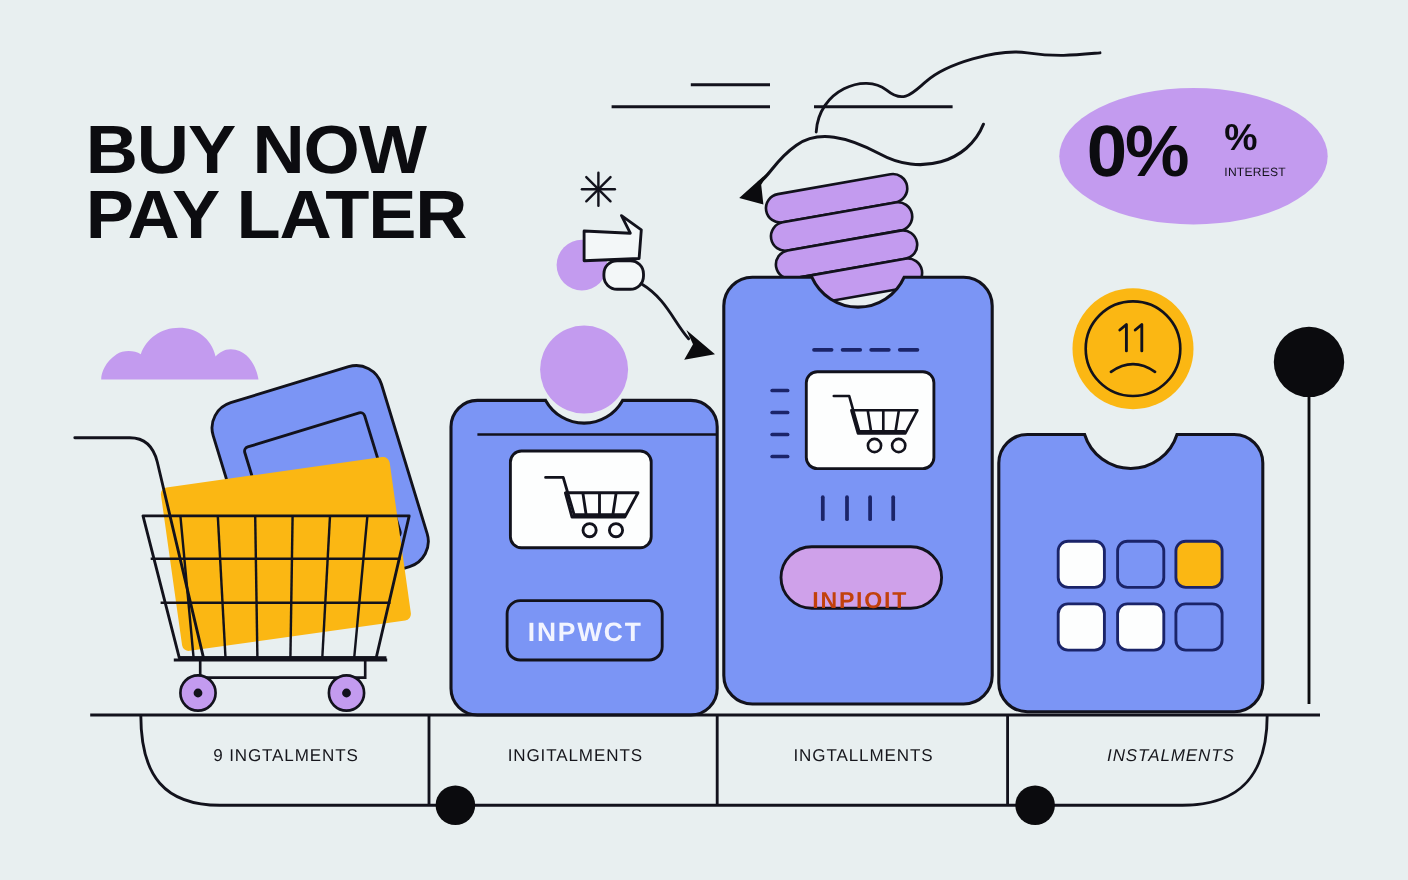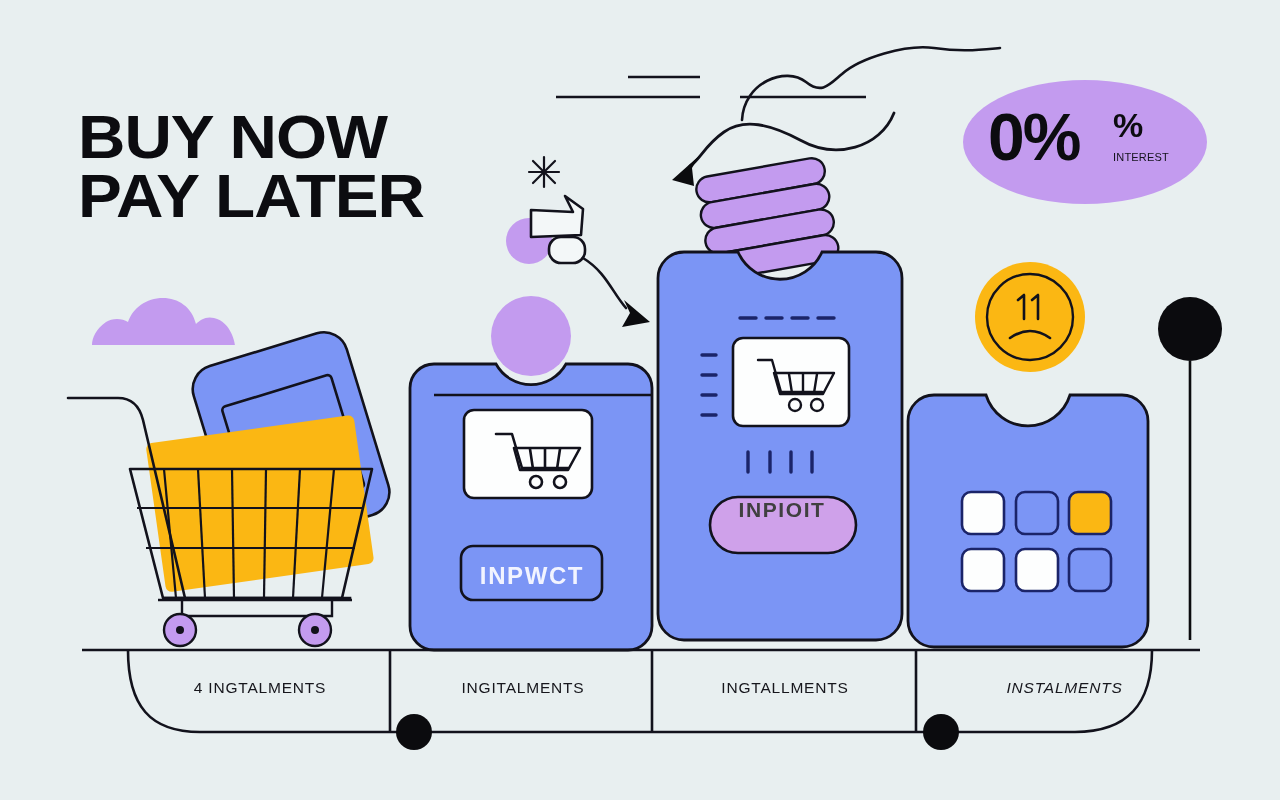--- a/index.html
+++ b/index.html
@@ -50,21 +50,21 @@
     line-height:1;
   }
   .btn-label{
     position:absolute;
     color:#f2f4ff;
     font-weight:bold;
     letter-spacing:1.6px;
     text-align:center;
   }
   #phone1-btn-label{left:462px;top:562px;width:140px;font-size:24px;}
-  #phone2-btn-label{left:712px;top:498px;width:140px;font-size:21px;color:#404040;}
+  #phone2-btn-label{left:712px;top:535px;width:140px;font-size:21px;color:#c2410c;}
 
   .step-label{
     position:absolute;
     top:679px;
     font-size:15.5px;
     color:#16161c;
     letter-spacing:0.8px;
     text-align:center;
     font-weight:normal;
   }
@@ -261,17 +261,17 @@
   <div class="headline">BUY NOW
 PAY LATER</div>
 
   <div class="badge-pct">0%</div>
   <div class="badge-pct2">%</div>
   <div class="badge-interest">INTEREST</div>
 
   <div class="btn-label" id="phone1-btn-label">INPWCT</div>
   <div class="btn-label" id="phone2-btn-label">INPIOIT</div>
 
-  <div class="step-label" id="step-0">4 INGTALMENTS</div>
+  <div class="step-label" id="step-0">9 INGTALMENTS</div>
   <div class="step-label" id="step-2">INGTALLMENTS</div>
   <div class="step-label" id="step-1">INGITALMENTS</div>
   <div class="step-label" id="step-3">INSTALMENTS</div>
 </div>
 
 </body></html>

